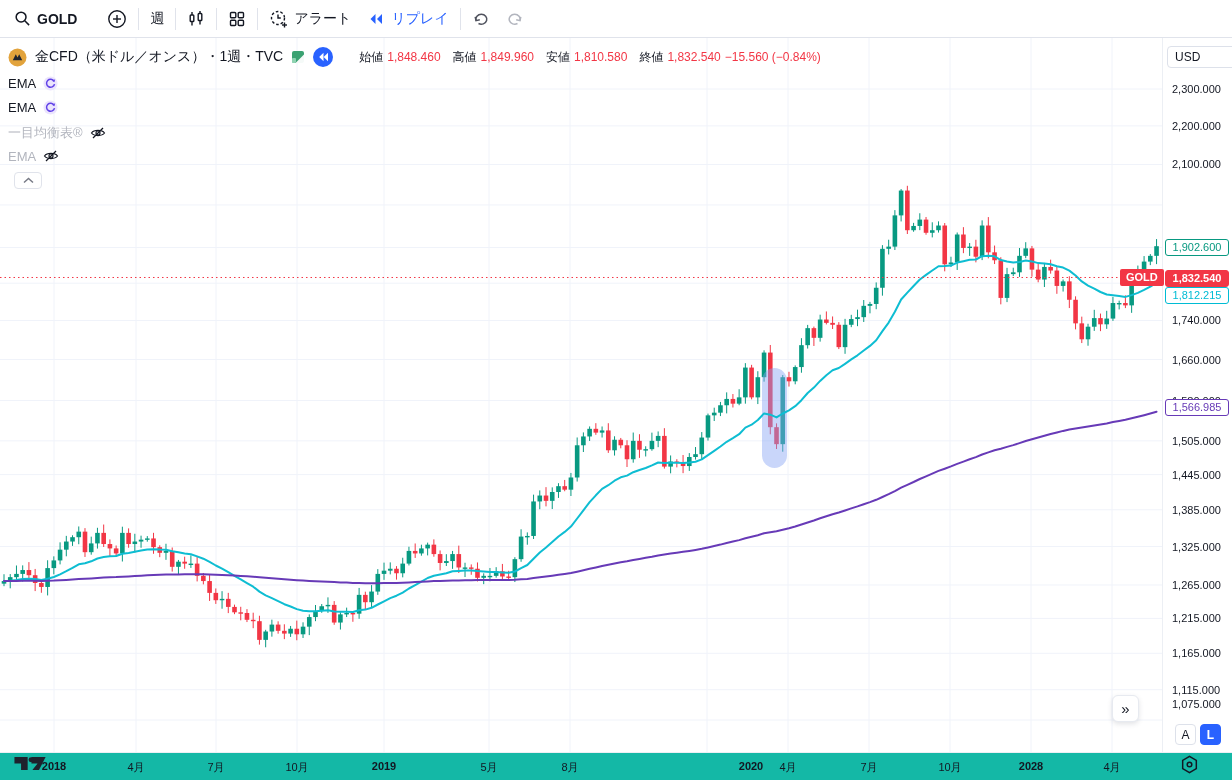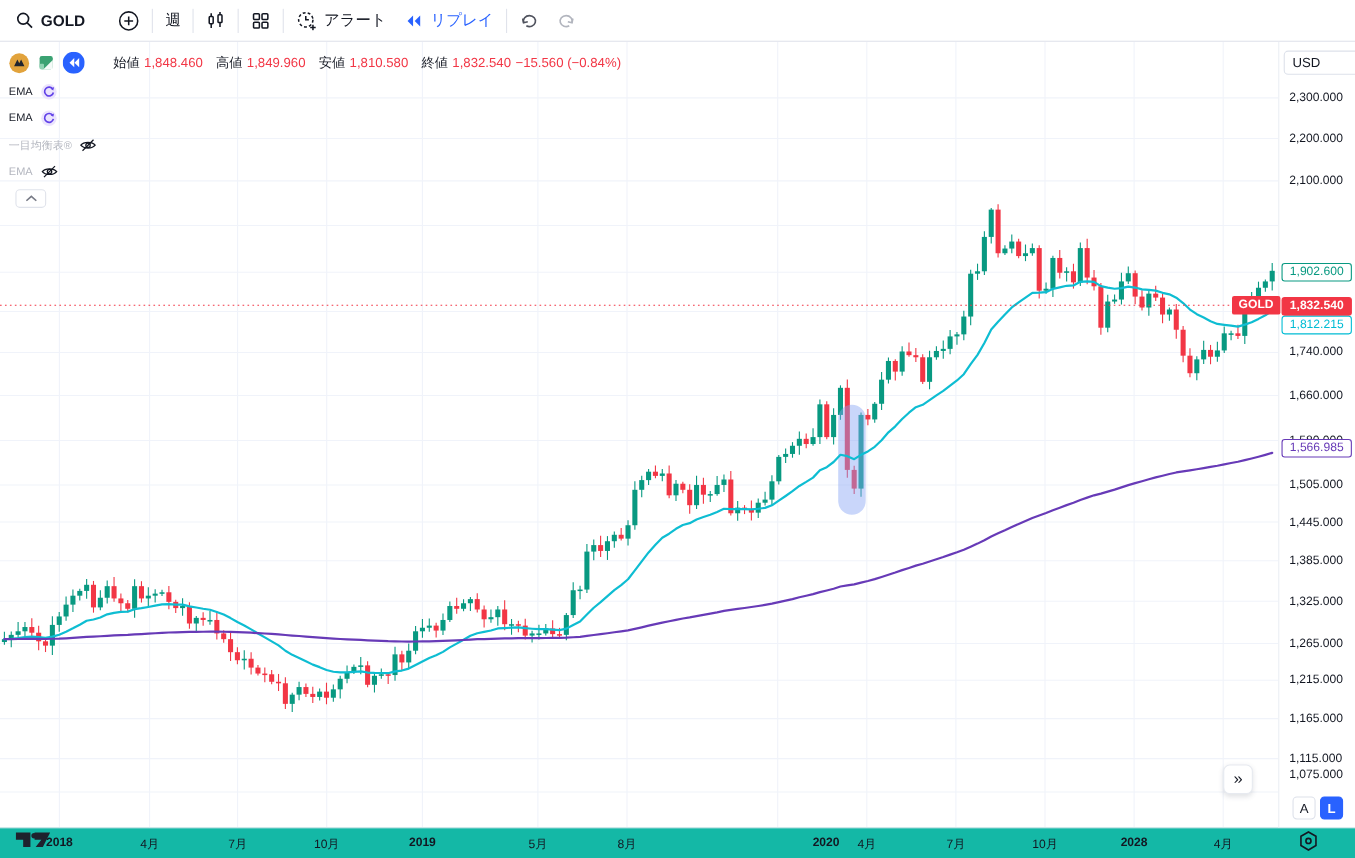--- a/index.html
+++ b/index.html
@@ -23,21 +23,21 @@
   .chart-wrap { position:absolute; left:0; top:38px; width:1162px; height:714px; }
   #chart-svg { position:absolute; left:0; top:0; }
 
   
   .info-row { position:absolute; left:8px; top:9px; display:flex; align-items:center;
     gap:8px; font-size:14px; z-index:10; white-space:nowrap; }
   .ohlc { display:flex; align-items:center; gap:4px; font-size:12px; margin-left:10px; }
   .ohlc .lab { color:#131722; margin-left:8px; }
   .ohlc .val { color:#f23645; }
   .legend-row { position:absolute; left:8px; display:flex; align-items:center; gap:7px;
-    font-size:10px; z-index:10; }
+    font-size:13px; z-index:10; }
   .legend-row.off { color:#b2b5be; }
   .collapse-btn { position:absolute; left:14px; top:134px; width:28px; height:17px;
     border:1px solid #e0e3eb; border-radius:4px; background:#fff; display:flex;
     align-items:center; justify-content:center; z-index:10; cursor:pointer; }
 
   
   .price-axis { position:absolute; left:1162px; top:38px; width:70px; height:714px;
     border-left:1px solid #eceff4; background:#fff; z-index:5; }
   .usd-box { position:absolute; left:4px; top:8px; width:84px; height:22px;
     border:1px solid #dde1ea; border-radius:4px; display:flex; align-items:center;
@@ -576,20 +576,21 @@
         <line x1="0" y1="239.49493754889255" x2="1162" y2="239.49493754889255" stroke="#f23645" stroke-width="1" stroke-dasharray="1.5 3"></line>
       </svg>
 
     <div class="info-row">
       <span class="icon">
         <svg width="19" height="19" viewBox="0 0 19 19">
           <circle cx="9.5" cy="9.5" r="9" fill="#e2a33c"></circle>
           <polygon points="4.8,12.3 7.8,6.2 9.5,9.4 11.2,6.2 14.2,12.3" fill="#20242e"></polygon>
           </svg>
       </span>
+      <span>金CFD（米ドル／オンス）・1週・TVC</span>
       <span class="icon">
         <svg width="14" height="14" viewBox="0 0 14 14">
           <rect x="1" y="1" width="12" height="12" rx="2" fill="#3ba272"></rect>
           <polygon points="13,4.5 13,13 4.5,13" fill="#ffffff" opacity="0.95"></polygon>
           <rect x="1" y="8" width="4" height="5" rx="1" fill="#8fd3b2"></rect>
           </svg>
       </span>
       <span class="icon">
         <svg width="20" height="20" viewBox="0 0 20 20">
           <circle cx="10" cy="10" r="10" fill="#2962ff"></circle>

